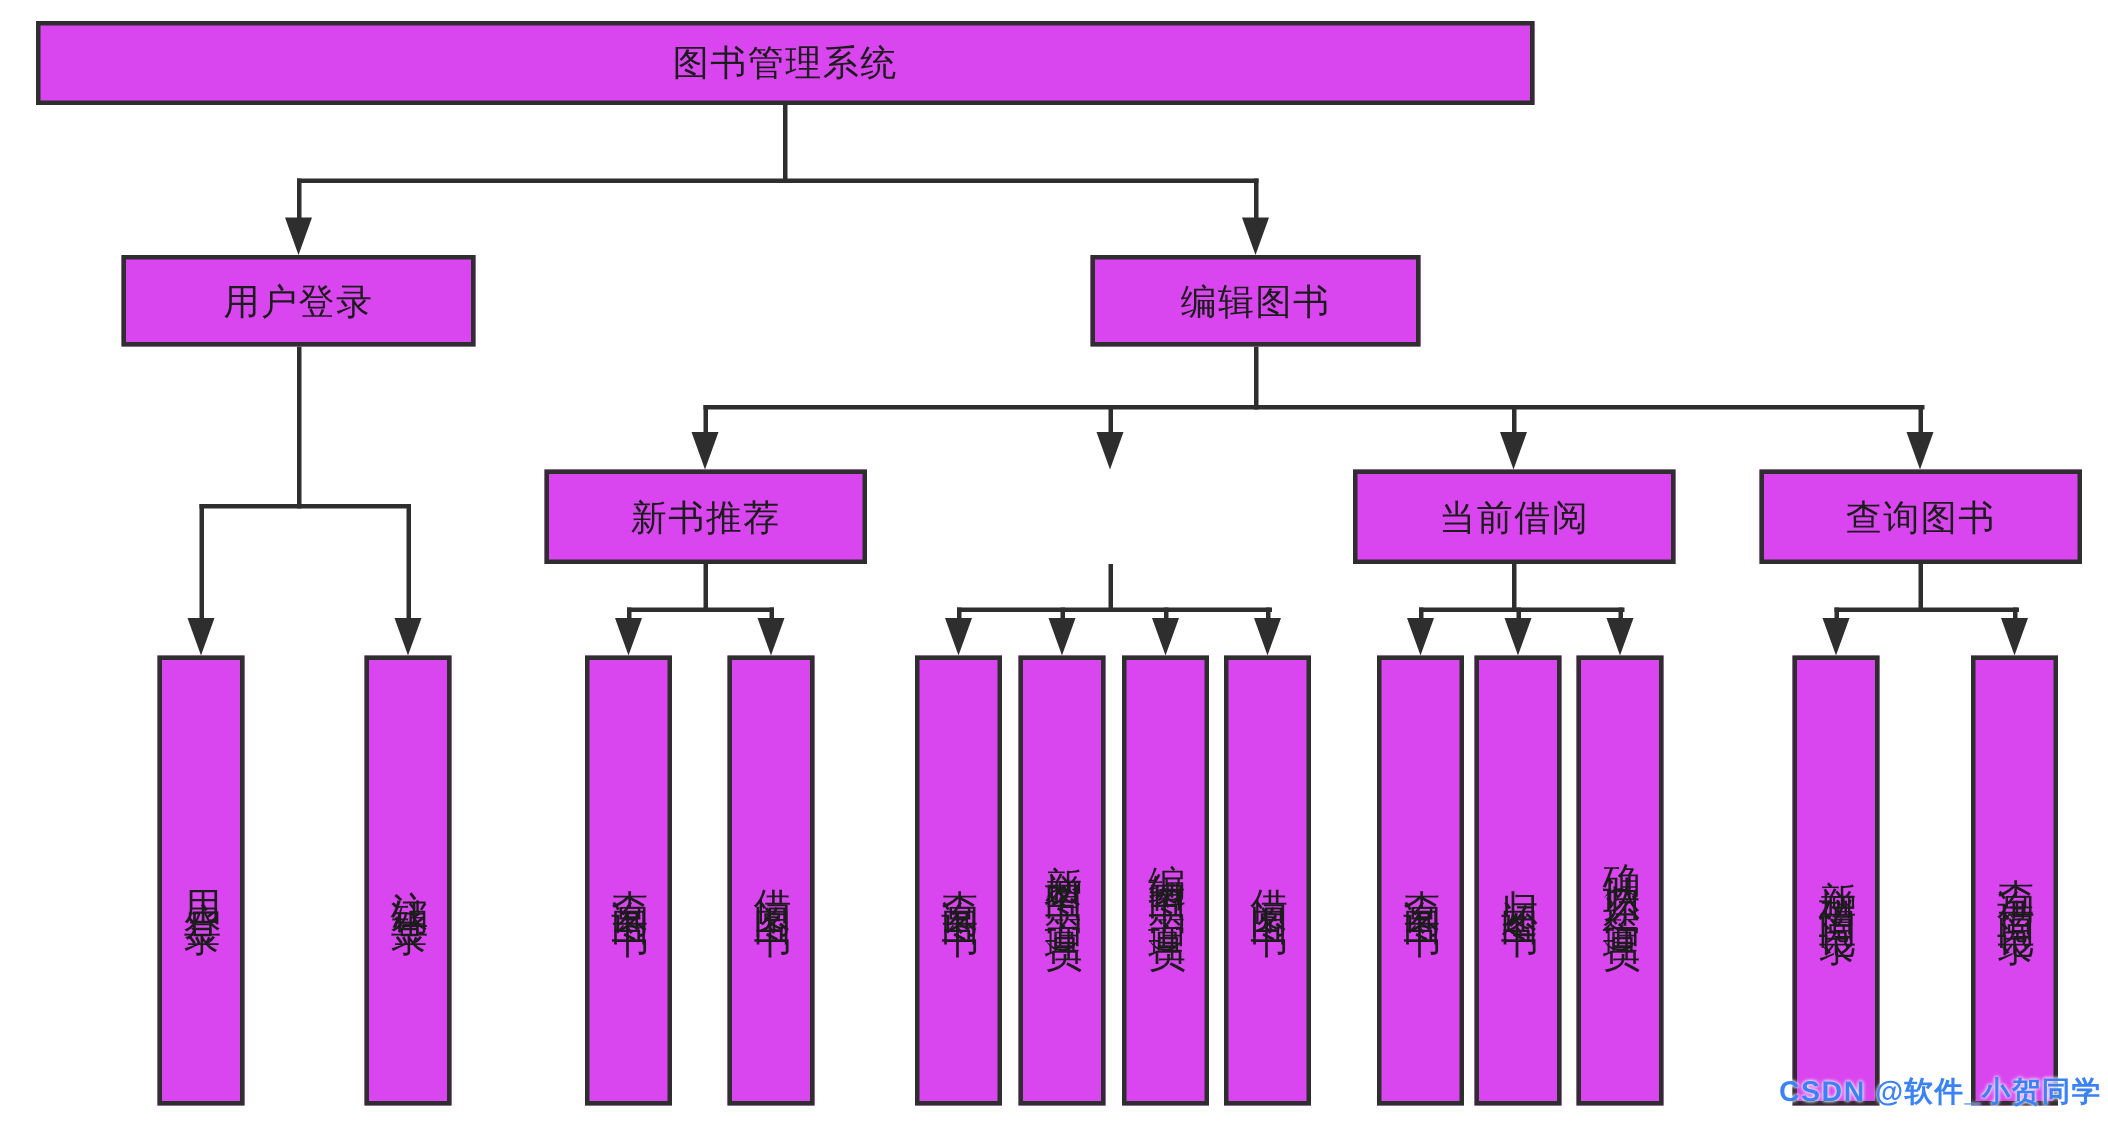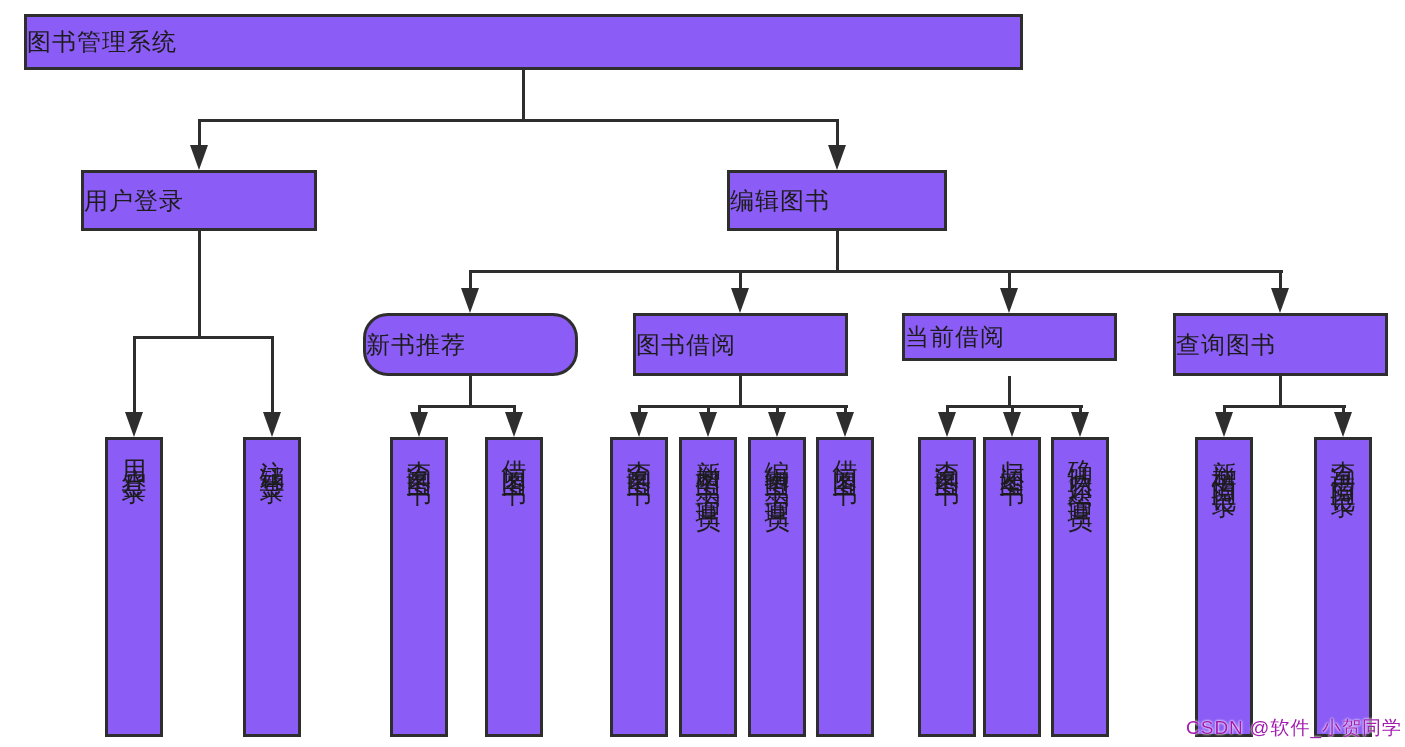--- a/index.html
+++ b/index.html
@@ -7,24 +7,24 @@
     position:relative;
     width:1405px;height:747px;
     background:#ffffff;
     font-family:"Liberation Sans",sans-serif;
     overflow:hidden;
   }
   .node{
     position:absolute;
     box-sizing:border-box;
     border:3px solid #2e2e2e;
-    background:#8b5cf6;
+    background:#d946ef;
     display:flex;
     align-items:center;
-    justify-content:flex-start;
+    justify-content:center;
     color:#1c1c1c;
     font-size:24px;
     letter-spacing:1px;
     z-index:2;
   }
   .node.vertical{
     writing-mode:vertical-rl;
     text-orientation:mixed;
     font-size:25px;
     letter-spacing:7px;
@@ -41,25 +41,26 @@
     width:0;height:0;
     border-left:9px solid transparent;
     border-right:9px solid transparent;
     border-top:25px solid #2e2e2e;
     z-index:1;
   }
   #watermark{
     position:absolute;
     left:1186px;top:715px;
     font-size:19px;
-    color:#a21caf;
+    color:#3b82f6;
     letter-spacing:1px;
     white-space:nowrap;
     text-shadow:0 0 3px #ffffff,0 0 2px #ffffff;
     z-index:3;
+    font-weight:bold;
   }
 </style>
 </head>
 <body>
 
 <div id="canvas">
   <div id="watermark">CSDN @软件_小贺同学</div>
 <div class="cline" style="left: 521.5px; top: 70px; width: 3px; height: 52px;"></div>
     <div class="cline" style="left: 197.5px; top: 119px; width: 641px; height: 3px;"></div>
     <div class="cline" style="left: 197.5px; top: 119px; width: 3px; height: 31px;"></div>
@@ -114,27 +115,24 @@
     <div class="arrow" style="left: 1334px; top: 412px;"></div>
     <div class="node" style="left: 24px; top: 14px; width: 999px; height: 56px;">
       <span class="lbl">图书管理系统</span>
     </div>
     <div class="node" style="left: 81px; top: 170px; width: 236px; height: 61px;">
       <span class="lbl">用户登录</span>
     </div>
     <div class="node" style="left: 727px; top: 170px; width: 220px; height: 61px;">
       <span class="lbl">编辑图书</span>
     </div>
-    <div class="node" style="left: 363px; top: 313px; width: 215px; height: 63px; border-radius: 25px;">
+    <div class="node" style="left: 363px; top: 313px; width: 215px; height: 63px;">
       <span class="lbl">新书推荐</span>
     </div>
-    <div class="node" style="left: 633px; top: 313px; width: 215px; height: 63px;">
-      <span class="lbl">图书借阅</span>
-    </div>
-    <div class="node" style="left: 902px; top: 313px; width: 215px; height: 48px;">
+    <div class="node" style="left: 902px; top: 313px; width: 215px; height: 63px;">
       <span class="lbl">当前借阅</span>
     </div>
     <div class="node" style="left: 1173px; top: 313px; width: 215px; height: 63px;">
       <span class="lbl">查询图书</span>
     </div>
     <div class="node vertical" style="left: 105px; top: 437px; width: 58px; height: 300px;">
       <span class="lbl">用户登录</span>
     </div>
     <div class="node vertical" style="left: 243px; top: 437px; width: 58px; height: 300px;">
       <span class="lbl">注销登录</span>

